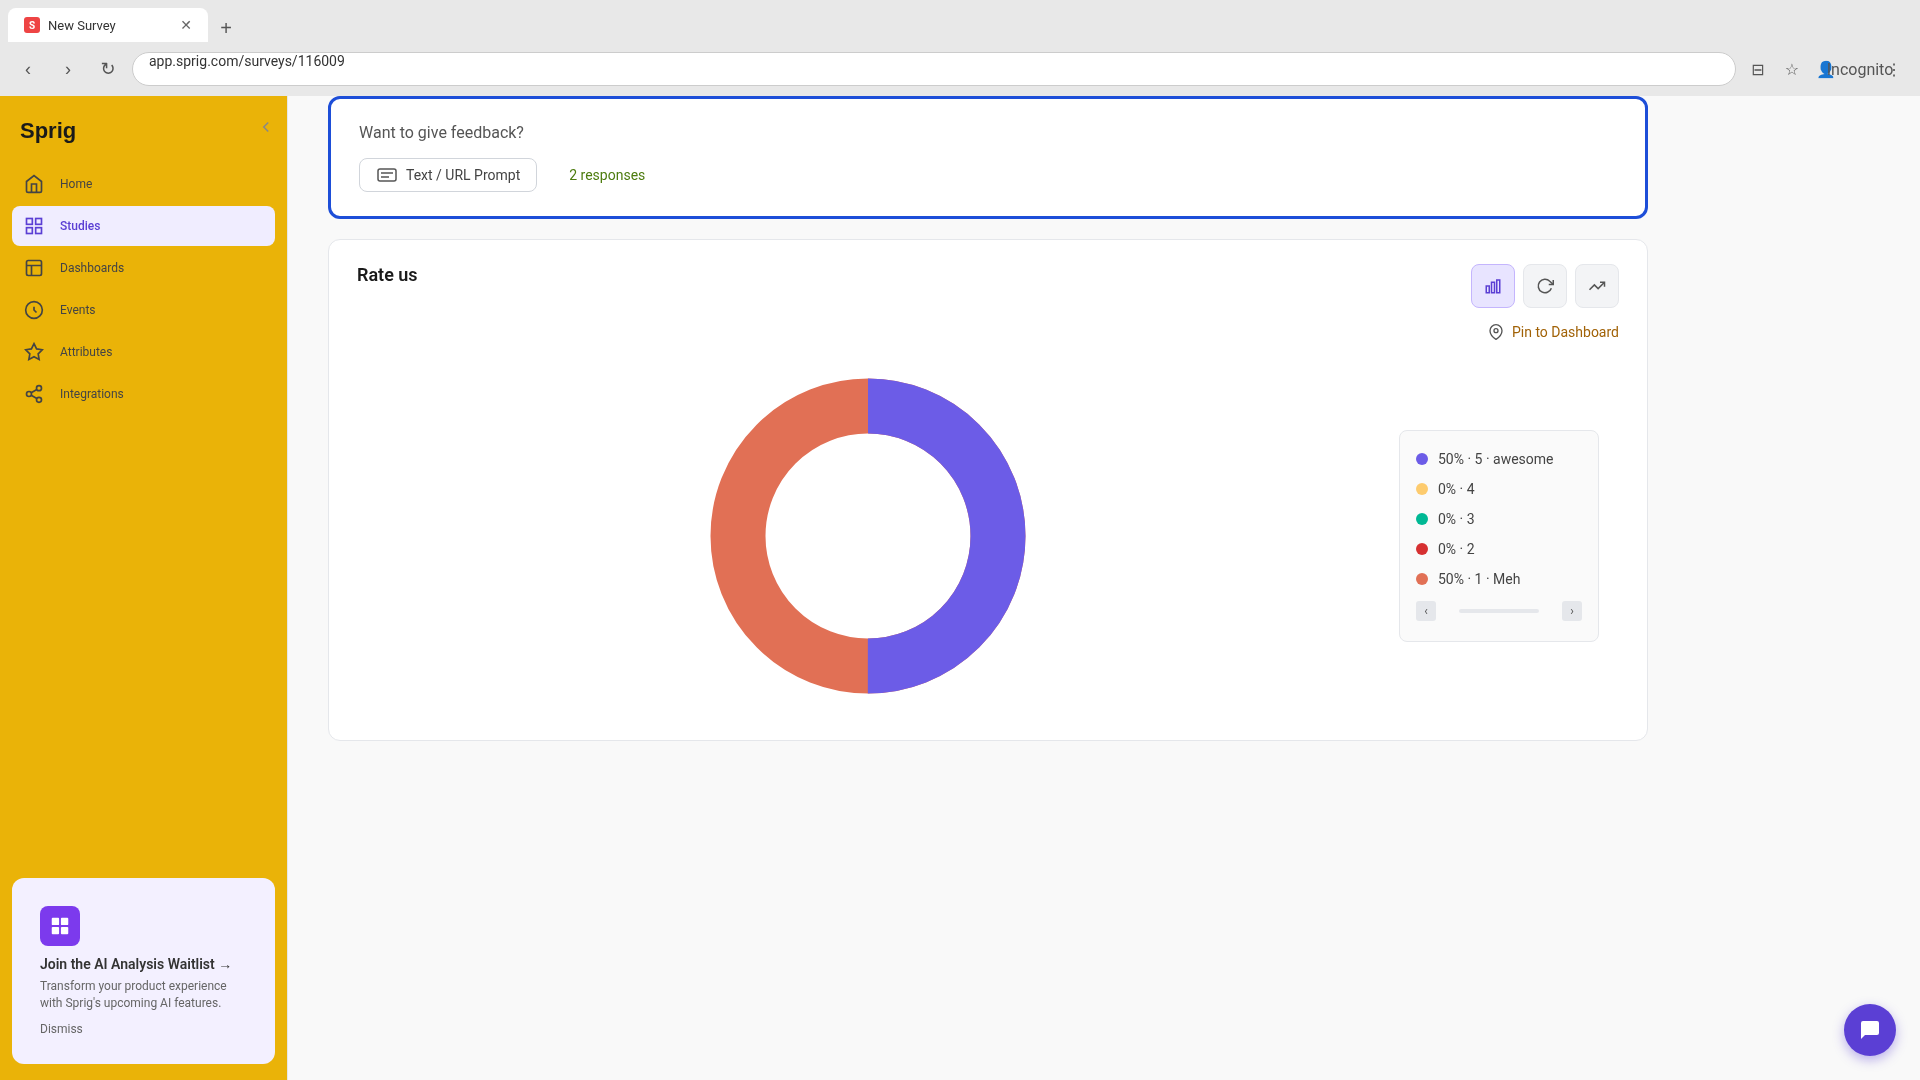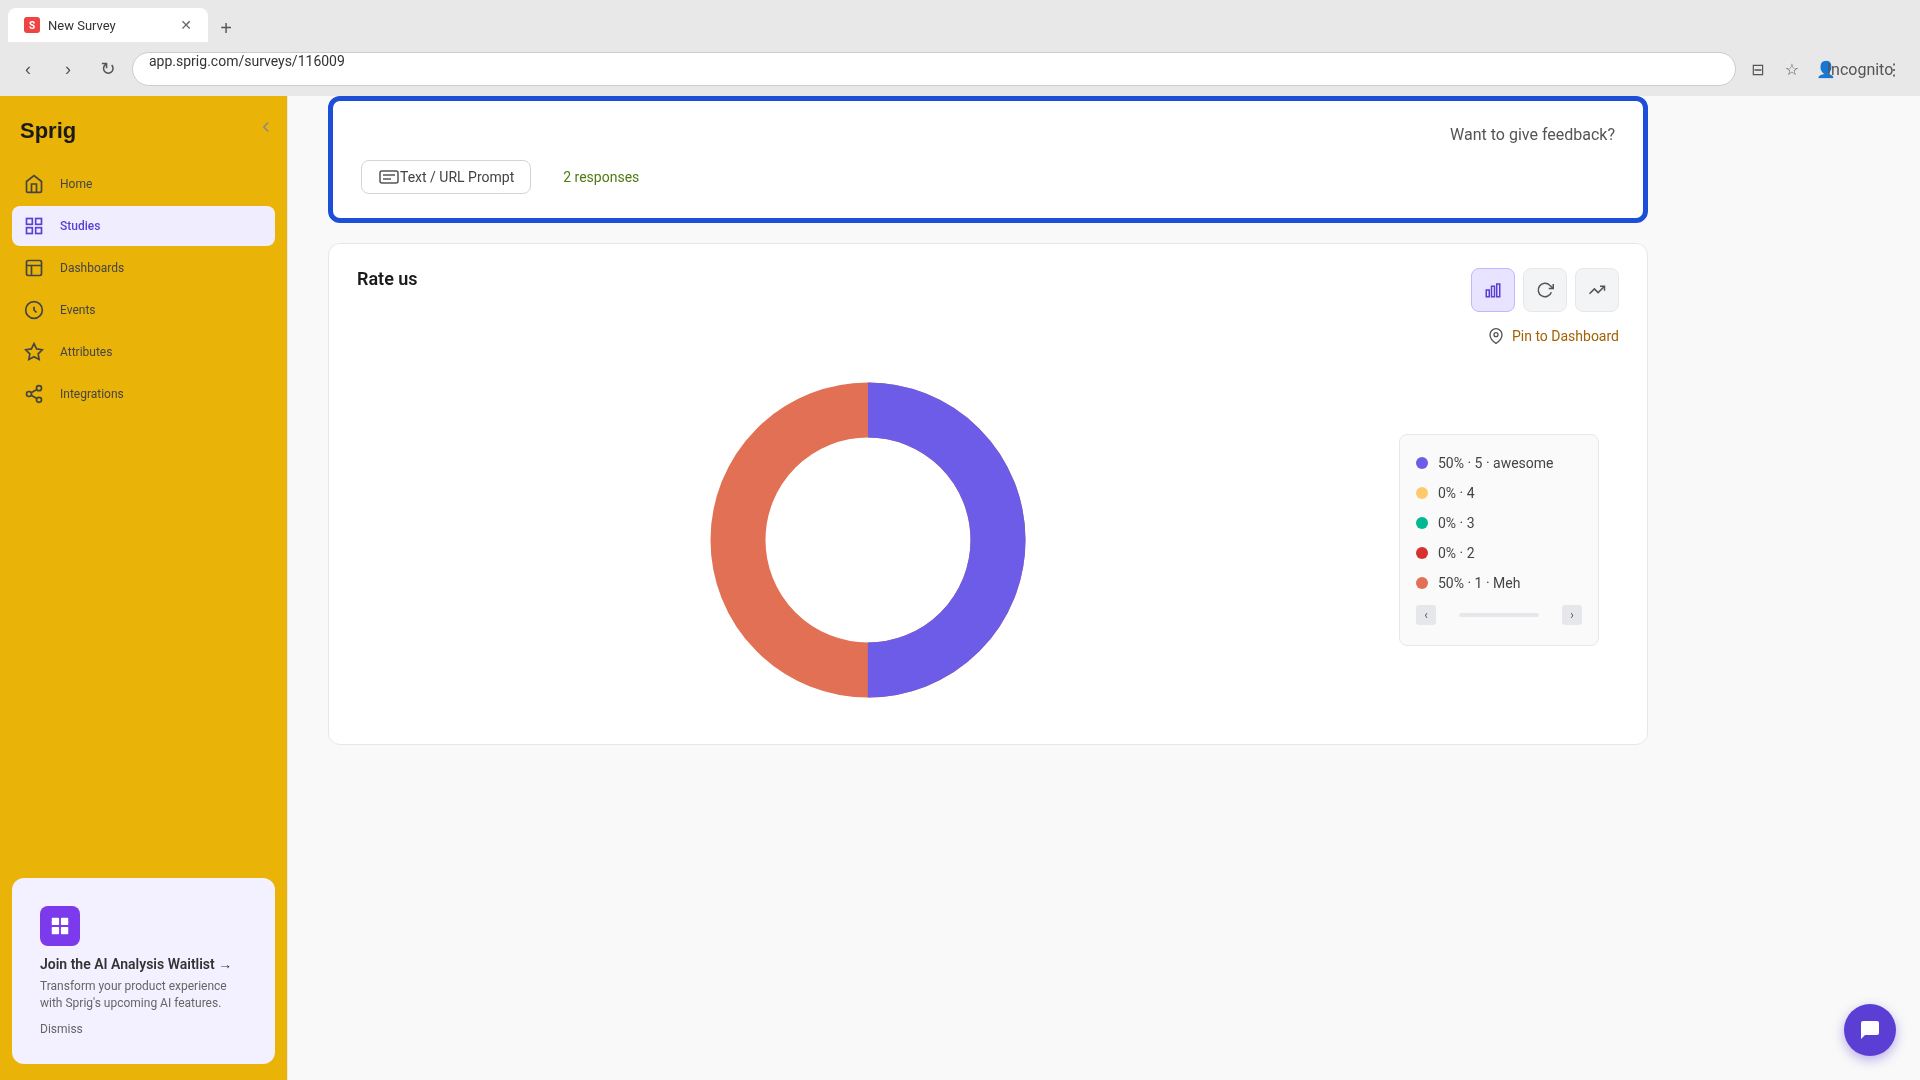--- a/index.html
+++ b/index.html
@@ -35,23 +35,23 @@
     .sidebar-ai-title { font-size: 14px; font-weight: 600; color: #333; margin-bottom: 6px; }
     .sidebar-ai-desc { font-size: 12px; color: #666; line-height: 1.4; margin-bottom: 10px; }
     .sidebar-ai-dismiss { font-size: 12px; color: #666; cursor: pointer; }
 
     
     .main-content { flex: 1; overflow-y: auto; background: #f9f9f9; position: relative; }
 
     .content-area { padding: 0 40px 40px; max-width: 1400px; }
 
     
-    .survey-card { background: #fff; border-radius: 12px; border: 5px solid #1d4ed8; padding: 24px 28px; margin-bottom: 20px; text-align: right; }
+    .survey-card { background: #fff; border-radius: 12px; border: 3px solid #1d4ed8; padding: 24px 28px; margin-bottom: 20px; }
     .card-question { font-size: 16px; color: #555; margin-bottom: 16px; }
-    .response-type-badge { display: inline-flex; align-items: center; gap: 0; background: #fff; border: 1px solid #d1d5db; border-radius: 8px; padding: 8px 16px; font-size: 14px; color: #444; }
+    .response-type-badge { display: inline-flex; align-items: center; gap: 8px; background: #fff; border: 1px solid #d1d5db; border-radius: 8px; padding: 8px 16px; font-size: 14px; color: #444; }
     .badge-icon { width: 22px; height: 16px; display: inline-flex; align-items: center; justify-content: center; }
     .responses-count { display: inline-block; margin-left: 16px; font-size: 14px; color: #4d7c0f; }
 
     
     .rating-card { background: #fff; border-radius: 12px; border: 1px solid #e5e7eb; padding: 24px 28px; }
     .rating-card-header { display: flex; align-items: flex-start; justify-content: space-between; margin-bottom: 16px; }
     .rating-title { font-size: 18px; font-weight: 600; color: #1a1a1a; margin-bottom: 0; }
     .card-tools { display: flex; gap: 8px; align-items: center; }
     .tool-btn { width: 44px; height: 44px; background: #f3f4f6; border: 1px solid #e5e7eb; border-radius: 8px; display: flex; align-items: center; justify-content: center; cursor: pointer; color: #555; }
     .tool-btn.active { background: #e8e4ff; border-color: #c4b5fd; }

